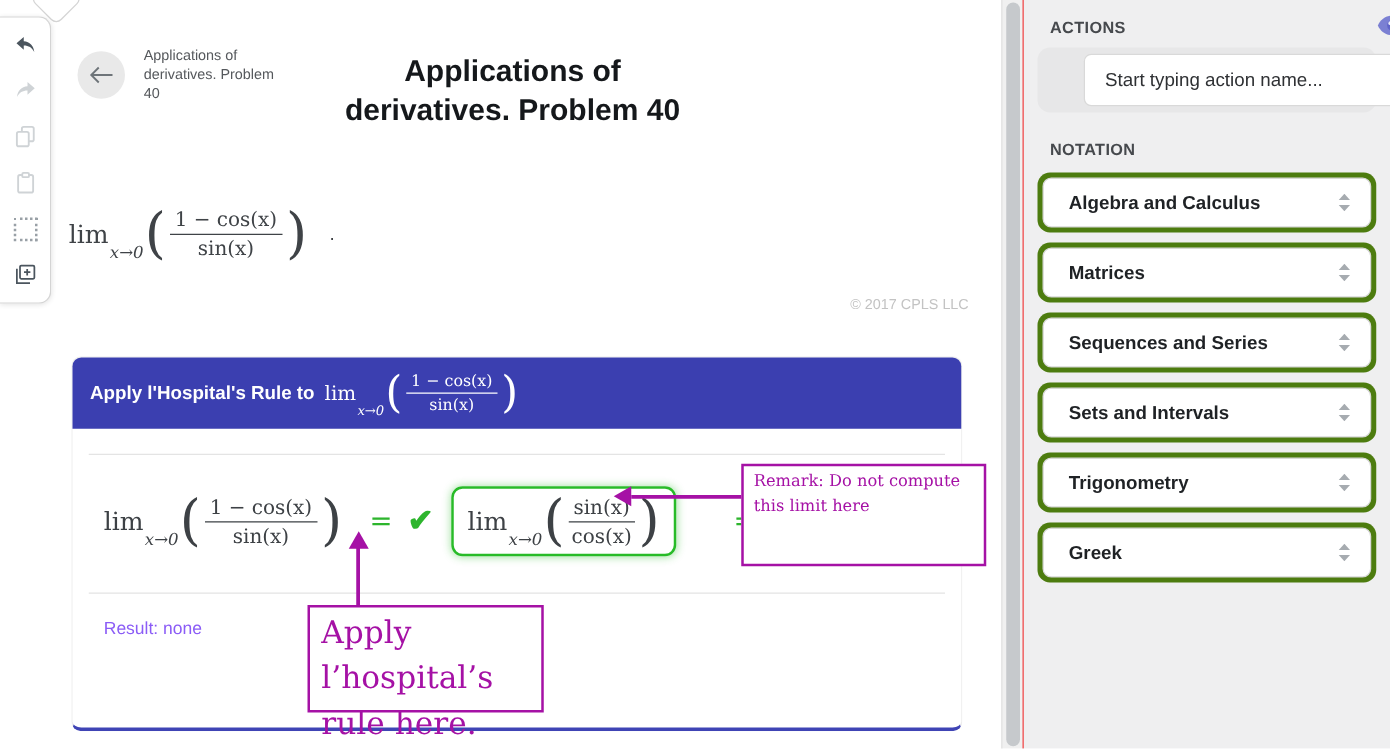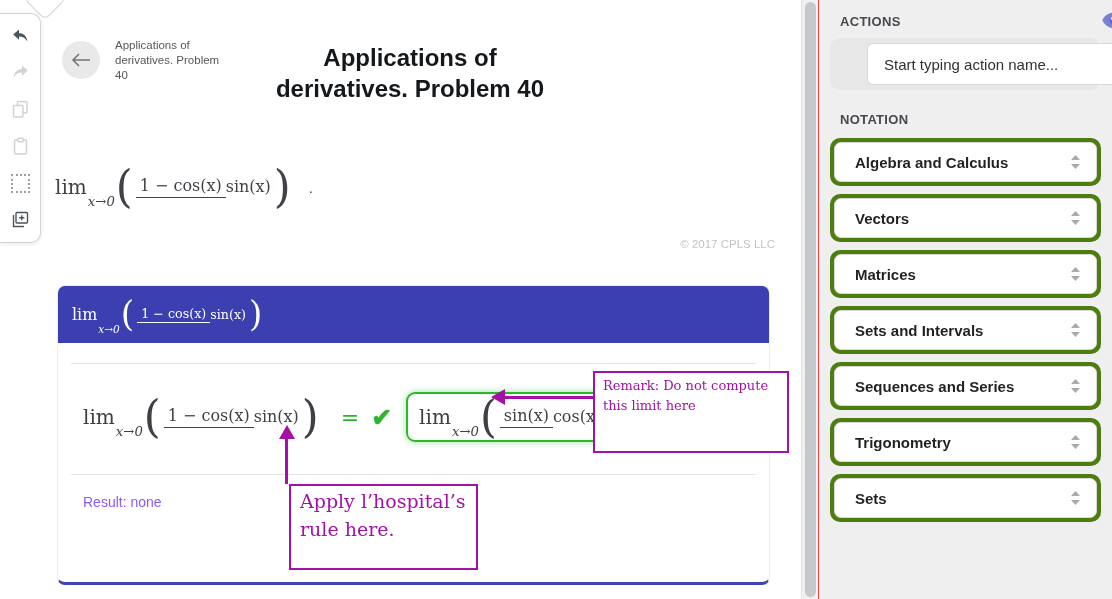--- a/index.html
+++ b/index.html
@@ -23,21 +23,21 @@
       background:#e9e9e9;display:flex;align-items:center;justify-content:center;cursor:pointer;border:none;}
   .crumb{position:absolute;left:115px;top:38px;width:118px;font-size:11.5px;line-height:15px;color:#55585c;}
   .title{position:absolute;left:260px;top:42px;width:300px;text-align:center;
       font-size:24px;line-height:31px;font-weight:bold;color:#15181b;}
 
   
   .math{display:inline-flex;align-items:center;font-family:"DejaVu Serif",serif;white-space:nowrap;}
   .mlim{font-size:1.18em;text-align:right;}
   .msub{font-style:italic;font-size:0.78em;transform:translateY(0.55em);margin:16px 1px 0 1px;}
   .bigp{font-size:2.55em;font-weight:400;line-height:0.85;transform:scaleY(1.02);}
-  .frac{display:inline-flex;flex-direction:row;text-align:center;font-size:0.94em;line-height:1.25;margin:0 3px;}
+  .frac{display:inline-flex;flex-direction:column;text-align:center;font-size:0.94em;line-height:1.25;margin:0 3px;}
   .frac .fnum{border-bottom:1px solid currentColor;padding:0 4px 1px;}
   .frac .fden{padding-top:1px;}
 
   
   .problem-row{position:absolute;left:55px;top:155px;height:64px;display:flex;align-items:center;gap:16px;}
   .prompt{font-size:15px;color:#3b3e42;}
   .problem-math{font-size:17px;color:#3f4347;}
   .period{font-size:15px;color:#3b3e42;margin-left:2px;}
   .copyright{position:absolute;right:337px;top:238px;font-size:11.5px;color:#c3c3c3;}
 
@@ -53,21 +53,21 @@
   .work-row{position:absolute;left:25px;top:92px;height:78px;display:flex;align-items:center;}
   .work-math{font-size:17px;color:#3d4145;}
   .eq{font-family:"DejaVu Serif",serif;font-size:22px;color:#2db52d;}
   .eq1{margin-left:22px;} .eq2{margin-left:46px;}
   .checkmark{margin-left:12px;font-size:25px;font-weight:bold;color:#2db52d;}
   .green-box{margin-left:14px;display:inline-flex;align-items:center;border:2px solid #28bb28;
       border-radius:9px;padding:5px 11px;box-shadow:0 0 7px rgba(40,187,40,.45);cursor:pointer;}
   .anno{position:absolute;border:2px solid #a511a5;background:#fff;color:#a511a5;
       font-family:"DejaVu Serif",serif;box-sizing:border-box;cursor:pointer;}
   .remark-box{left:535px;top:85px;width:196px;min-height:82px;font-size:13px;line-height:1.5;padding:3px 8px;}
-  .apply-box{left:188px;top:198px;width:189px;height:86px;font-size:19px;line-height:1.45;padding:2px 9px;margin-left:43px;}
+  .apply-box{left:188px;top:198px;width:189px;height:86px;font-size:25px;line-height:1.45;padding:2px 9px;}
   .h-arrow-line{position:absolute;left:447px;top:110px;width:88px;height:3px;background:#a511a5;}
   .h-arrow-head{position:absolute;left:433px;top:103px;width:0;height:0;
       border-top:8px solid transparent;border-bottom:8px solid transparent;border-right:14px solid #a511a5;}
   .v-arrow-line{position:absolute;left:227px;top:152px;width:3px;height:46px;background:#a511a5;}
   .v-arrow-head{position:absolute;left:221px;top:139px;width:0;height:0;
       border-left:8px solid transparent;border-right:8px solid transparent;border-bottom:14px solid #a511a5;}
   .result{position:absolute;left:25px;top:208px;font-size:14px;color:#8b5cf6;}
 
   
   .scrollbar{position:absolute;left:801px;top:0;width:17px;height:599px;background:#f0f0f0;
@@ -152,20 +152,21 @@
       </span>
       <span class="bigp">)</span>
     </span>
     <span class="period">.</span>
   </div>
 
   <div class="copyright">© 2017 CPLS LLC</div>
 
   <div class="card">
     <div class="banner">
+      <span class="banner-text">Apply l'Hospital's Rule to</span>
       <span class="math banner-math">
         <span class="mlim">lim</span>
           <span class="msub">x→0</span>
         <span class="bigp">(</span>
         <span class="frac">
           <span class="fnum">1 − cos(x)</span>
           <span class="fden">sin(x)</span>
         </span>
         <span class="bigp">)</span>
       </span>
@@ -237,66 +238,57 @@
         <button class="note-btn">
           <span class="note-label">Algebra and Calculus</span>
           <svg width="11" height="14" viewBox="0 0 11 14">
               <path d="M5.5 0 10 5H1z" fill="#a6abb0"></path>
               <path d="M5.5 14 1 9h9z" fill="#a6abb0"></path>
             </svg>
         </button>
       </div>
       <div class="tray">
         <button class="note-btn">
-          <span class="note-label">Vectors</span>
-          <svg width="11" height="14" viewBox="0 0 11 14">
-              <path d="M5.5 0 10 5H1z" fill="#a6abb0"></path>
-              <path d="M5.5 14 1 9h9z" fill="#a6abb0"></path>
-            </svg>
-        </button>
-      </div>
-      <div class="tray">
-        <button class="note-btn">
           <span class="note-label">Matrices</span>
           <svg width="11" height="14" viewBox="0 0 11 14">
               <path d="M5.5 0 10 5H1z" fill="#a6abb0"></path>
               <path d="M5.5 14 1 9h9z" fill="#a6abb0"></path>
             </svg>
         </button>
       </div>
       <div class="tray">
         <button class="note-btn">
+          <span class="note-label">Sequences and Series</span>
+          <svg width="11" height="14" viewBox="0 0 11 14">
+              <path d="M5.5 0 10 5H1z" fill="#a6abb0"></path>
+              <path d="M5.5 14 1 9h9z" fill="#a6abb0"></path>
+            </svg>
+        </button>
+      </div>
+      <div class="tray">
+        <button class="note-btn">
           <span class="note-label">Sets and Intervals</span>
           <svg width="11" height="14" viewBox="0 0 11 14">
               <path d="M5.5 0 10 5H1z" fill="#a6abb0"></path>
               <path d="M5.5 14 1 9h9z" fill="#a6abb0"></path>
             </svg>
         </button>
       </div>
       <div class="tray">
         <button class="note-btn">
-          <span class="note-label">Sequences and Series</span>
-          <svg width="11" height="14" viewBox="0 0 11 14">
-              <path d="M5.5 0 10 5H1z" fill="#a6abb0"></path>
-              <path d="M5.5 14 1 9h9z" fill="#a6abb0"></path>
-            </svg>
-        </button>
-      </div>
-      <div class="tray">
-        <button class="note-btn">
           <span class="note-label">Trigonometry</span>
           <svg width="11" height="14" viewBox="0 0 11 14">
               <path d="M5.5 0 10 5H1z" fill="#a6abb0"></path>
               <path d="M5.5 14 1 9h9z" fill="#a6abb0"></path>
             </svg>
         </button>
       </div>
       <div class="tray">
         <button class="note-btn">
-          <span class="note-label">Sets</span>
+          <span class="note-label">Greek</span>
           <svg width="11" height="14" viewBox="0 0 11 14">
               <path d="M5.5 0 10 5H1z" fill="#a6abb0"></path>
               <path d="M5.5 14 1 9h9z" fill="#a6abb0"></path>
             </svg>
         </button>
       </div>
     </div>
   </div>
 
 </div>

